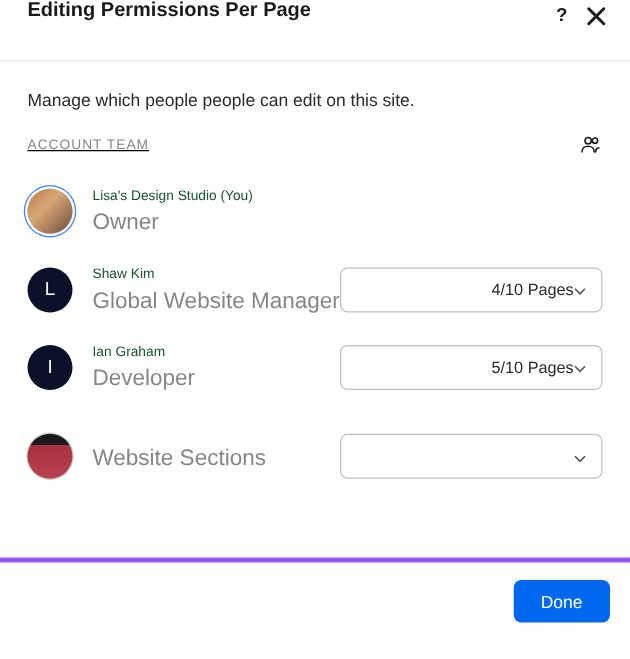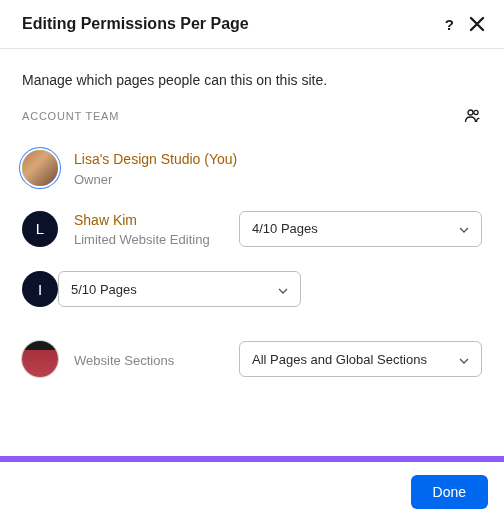--- a/index.html
+++ b/index.html
@@ -9,21 +9,21 @@
     background: #fff;
     color: #000;
     width: 504px;
     height: 527px;
     position: relative;
     overflow: hidden;
   }
   .header {
     height: 49px;
     display: flex;
-    align-items: center;
+    align-items: flex-start;
     justify-content: space-between;
     padding: 0 16px 0 22px;
     border-bottom: 1px solid #e5e5e5;
   }
   .title {
     font-size: 16px;
     font-weight: 700;
     color: #1a1a1a;
   }
   .header-icons { display: flex; align-items: center; gap: 8px; }
@@ -36,20 +36,21 @@
   }
   .close-icon { cursor: pointer; padding: 2px; }
   .close-icon svg { display: block; }
   .body { padding: 20px 22px 0 22px; }
   .subtitle { font-size: 14px; color: #2a2a2a; margin: 3px 0 20px 0; }
   .section-header {
     display: flex;
     align-items: center;
     justify-content: space-between;
     margin: 10px 0 14px 0;
+    text-decoration: underline;
   }
   .section-label {
     font-size: 11px;
     letter-spacing: 0.8px;
     color: #868686;
     text-transform: uppercase;
   }
   .people-icon { cursor: pointer; color:#1a1a1a; }
   .people-icon svg { display:block; }
   .member {
@@ -66,43 +67,43 @@
   .avatar.photo {
     background: linear-gradient(135deg,#b97b50 0%, #d8a776 40%, #6b4a3b 100%);
   }
   .avatar.ring { box-shadow: 0 0 0 2px #fff, 0 0 0 3px #3b82f6; }
   .avatar.letter { background:#0a1128; color:#fff; display:flex; align-items:center; justify-content:center; font-size:15px; font-weight:500; }
   .avatar.julia {
     background: linear-gradient(180deg,#1a1a1a 0%, #1a1a1a 25%, #a6323d 25%, #b8414c 100%);
     box-shadow: 0 0 0 1px #ccc;
   }
   .info { margin-left: 16px; flex: 1; }
-  .name { font-size: 14px; color:#a16207; line-height: 1.4; }
-  .role { font-size: 13px; color:#868686; margin-top: 2px; }
+  .name { font-size: 11px; color:#14532d; line-height: 1.4; }
+  .role { font-size: 18px; color:#868686; margin-top: 2px; }
   .select {
-    width: 243px;
+    width: 210px;
     height: 36px;
     border: 1px solid #bfbfbf;
     border-radius: 6px;
     display: flex;
     align-items: center;
-    justify-content: space-between;
+    justify-content: flex-end;
     padding: 0 12px;
     font-size: 13px;
     color:#2a2a2a;
     cursor: pointer;
     background:#fff;
   }
   .select .chev { color:#555; }
   .section-gap { height: 10px; }
   .footer {
     position: absolute;
-    bottom: 6px; left:0; right:0;
+    bottom: 16px; left:0; right:0;
     height: 65px;
-    border-top: 6px solid #8b5cf6;
+    border-top: 4px solid #8b5cf6;
     display:flex;
     align-items:center;
     justify-content:flex-end;
     padding: 0 16px;
   }
   .done-btn {
     background:#0068ef;
     color:#fff;
     border:none;
     border-radius:6px;
@@ -121,21 +122,21 @@
     <div class="help-icon">?</div>
     <div class="close-icon">
       <svg width="18" height="18" viewBox="0 0 18 18">
           <path d="M3 3 L15 15 M15 3 L3 15" stroke="#1a1a1a" stroke-width="2.4" stroke-linecap="round"></path>
         </svg>
     </div>
   </div>
 </div>
 
 <div class="body">
-  <div class="subtitle">Manage which pages people can this on this site.</div>
+  <div class="subtitle">Manage which people people can edit on this site.</div>
 
   <div class="section-header">
     <div class="section-label">ACCOUNT TEAM</div>
     <div class="people-icon">
       <svg width="18" height="16" viewBox="0 0 18 16">
         <circle cx="6.5" cy="4.5" r="2.5" fill="none" stroke="#1a1a1a" stroke-width="1.3"></circle>
         <circle cx="12" cy="4.5" r="2.1" fill="none" stroke="#1a1a1a" stroke-width="1.3"></circle>
         <path d="M1.5 14 C1.5 10.5 4 9 6.5 9 C9 9 11.5 10.5 11.5 14" fill="none" stroke="#1a1a1a" stroke-width="1.3"></path>
         <path d="M12.5 14 C12.5 11 14 10 15.5 10.5" fill="none" stroke="#1a1a1a" stroke-width="1.3"></path>
       </svg>
@@ -149,52 +150,55 @@
       <div class="role">Owner</div>
     </div>
   </div>
 
   <div class="member">
     <div class="avatar letter">
         <span>L</span>
       </div>
     <div class="info">
       <div class="name">Shaw Kim</div>
-      <div class="role">Limited Website Editing</div>
+      <div class="role">Global Website Manager</div>
     </div>
     <div class="select">
       <span>4/10 Pages</span>
       <span class="chev"><svg width="10" height="6" viewBox="0 0 10 6">
             <path d="M1 1 L5 5 L9 1" fill="none" stroke="#555" stroke-width="1.3"></path>
           </svg></span>
     </div>
   </div>
 
   <div class="member">
     <div class="avatar letter">
         <span>I</span>
       </div>
+    <div class="info">
+      <div class="name">Ian Graham</div>
+      <div class="role">Developer</div>
+    </div>
     <div class="select">
       <span>5/10 Pages</span>
       <span class="chev"><svg width="10" height="6" viewBox="0 0 10 6">
             <path d="M1 1 L5 5 L9 1" fill="none" stroke="#555" stroke-width="1.3"></path>
           </svg></span>
     </div>
   </div>
 
   <div class="section-gap"></div>
 
 
   <div class="member">
     <div class="avatar julia"></div>
     <div class="info">
       <div class="role">Website Sections</div>
     </div>
     <div class="select">
-      <span>All Pages and Global Sections</span>
       <span class="chev"><svg width="10" height="6" viewBox="0 0 10 6">
             <path d="M1 1 L5 5 L9 1" fill="none" stroke="#555" stroke-width="1.3"></path>
           </svg></span>
     </div>
   </div>
 
 </div>
 
 <div class="footer">
   <button class="done-btn">Done</button>

